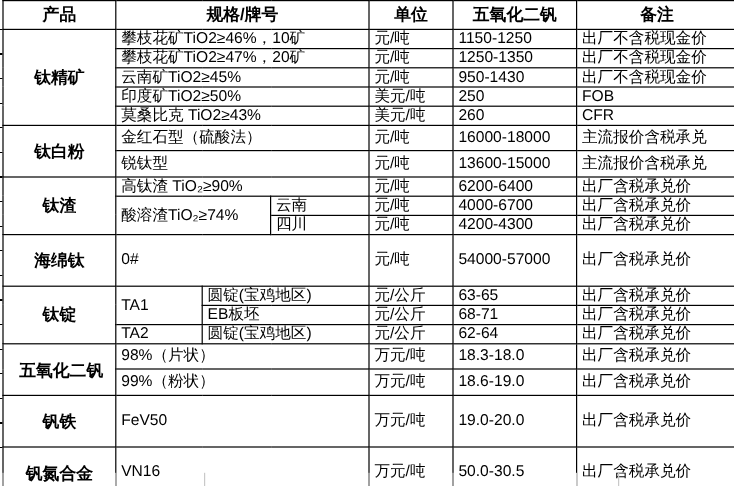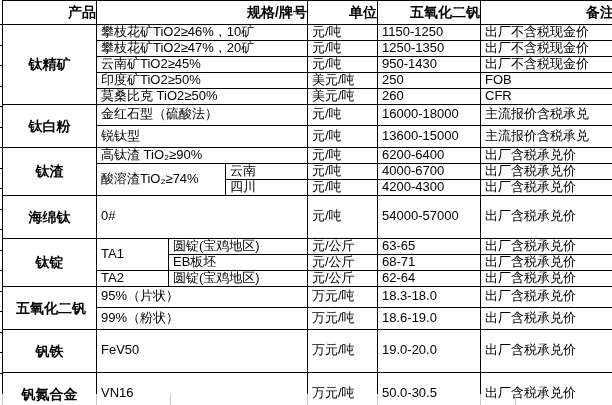--- a/index.html
+++ b/index.html
@@ -14,21 +14,21 @@
     border-collapse:collapse;table-layout:fixed;
   }
   th,td{
     border:1px solid #000;
     padding:0 2px 0 4px;
     font-size:13px;font-weight:normal;
     white-space:nowrap;overflow:hidden;
     vertical-align:middle;line-height:1.15;
     text-align:left;
   }
-  th{font-weight:bold;text-align:right;font-size:14px;padding:0}
+  th{font-weight:bold;text-align:center;font-size:14px;padding:0}
   td[data-name="product-cell"]{font-weight:bold;text-align:center;font-size:14px;padding:13px}
   tr.head{height:24px}
   
   .left-ticks{
     position:absolute;left:0;top:24px;width:2px;height:369px;
     background:repeating-linear-gradient(to bottom,#000 0 1px,transparent 1px 20.5px);
   }
   
   .stub{
     position:absolute;top:394px;height:11px;width:1px;background:#c9c9c9;
@@ -74,21 +74,21 @@
         <td data-name="price-cell">950-1430</td>
         <td data-name="note-cell">出厂不含税现金价</td>
       </tr>
       <tr data-name="table-row">
         <td colspan="3" data-name="spec-cell">印度矿TiO2≥50%</td>
         <td data-name="unit-cell">美元/吨</td>
         <td data-name="price-cell">250</td>
         <td data-name="note-cell">FOB</td>
       </tr>
       <tr data-name="table-row">
-        <td colspan="3" data-name="spec-cell">莫桑比克 TiO2≥50%</td>
+        <td colspan="3" data-name="spec-cell">莫桑比克 TiO2≥43%</td>
         <td data-name="unit-cell">美元/吨</td>
         <td data-name="price-cell">260</td>
         <td data-name="note-cell">CFR</td>
       </tr>
       <tr data-name="table-row">
         <td rowspan="2" data-name="product-cell">钛白粉</td>
         <td colspan="3" data-name="spec-cell">金红石型（硫酸法）</td>
         <td data-name="unit-cell">元/吨</td>
         <td data-name="price-cell">16000-18000</td>
         <td data-name="note-cell">主流报价含税承兑</td>
@@ -142,21 +142,21 @@
       </tr>
       <tr data-name="table-row">
         <td data-name="grade-cell">TA2</td>
         <td colspan="2" data-name="spec-cell">圆锭(宝鸡地区)</td>
         <td data-name="unit-cell">元/公斤</td>
         <td data-name="price-cell">62-64</td>
         <td data-name="note-cell">出厂含税承兑价</td>
       </tr>
       <tr data-name="table-row">
         <td rowspan="2" data-name="product-cell">五氧化二钒</td>
-        <td colspan="3" data-name="spec-cell">95%（片状）</td>
+        <td colspan="3" data-name="spec-cell">98%（片状）</td>
         <td data-name="unit-cell">万元/吨</td>
         <td data-name="price-cell">18.3-18.0</td>
         <td data-name="note-cell">出厂含税承兑价</td>
       </tr>
       <tr data-name="table-row">
         <td colspan="3" data-name="spec-cell">99%（粉状）</td>
         <td data-name="unit-cell">万元/吨</td>
         <td data-name="price-cell">18.6-19.0</td>
         <td data-name="note-cell">出厂含税承兑价</td>
       </tr>

